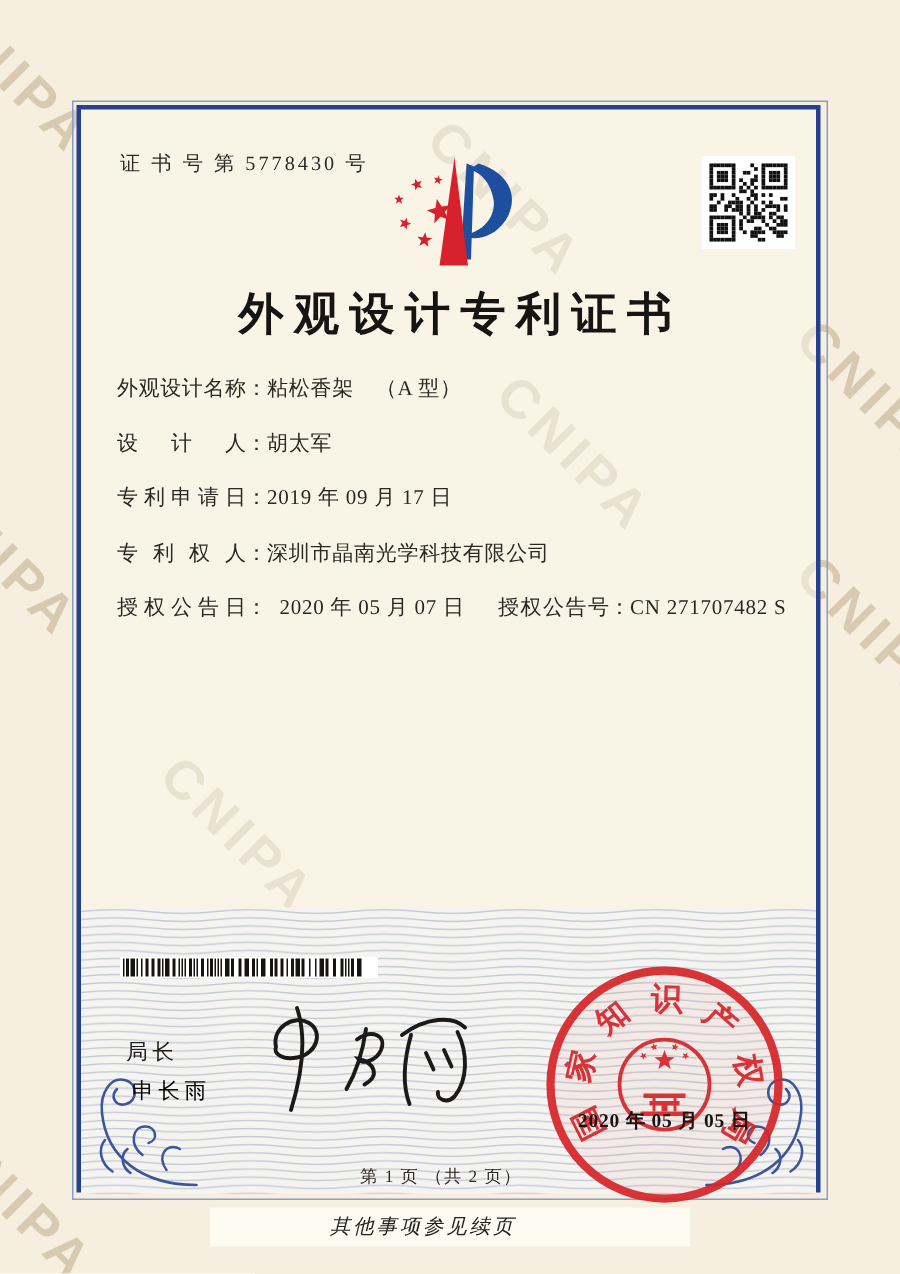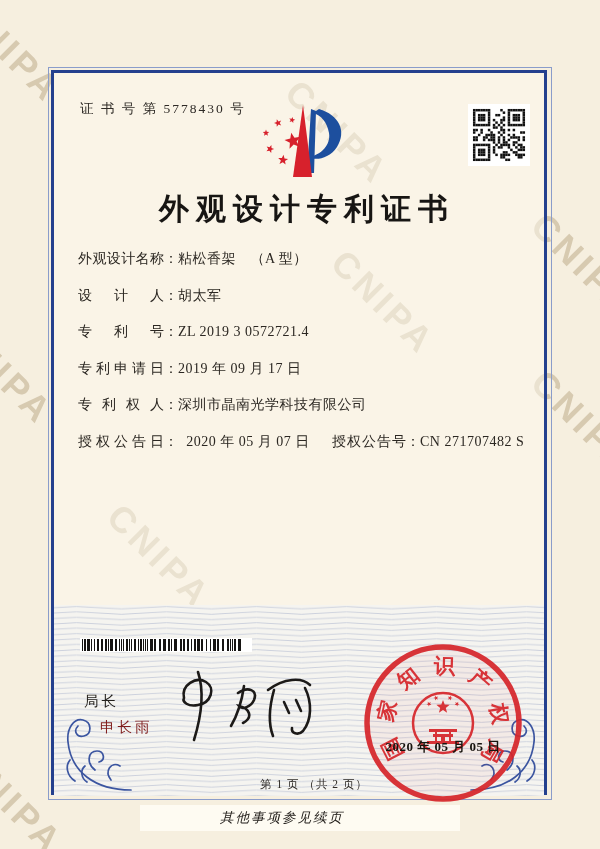--- a/index.html
+++ b/index.html
@@ -58,30 +58,30 @@
     font-style:italic; color:#24201c; text-align:justify;
   }
   #paragraphs p { margin:0; text-indent:2em; }
   #barcode {
     left:80px; top:638px; width:172px; height:14px; background:#fff;
     display:flex; align-items:stretch; padding:1px 2px; box-sizing:border-box;
   }
   .bar { height:100%; }
   #signer-title { left:84px; top:692px; font-size:14.5px; letter-spacing:3px;
     font-family:"Liberation Sans",sans-serif; color:#23201c; }
-  #signer-name  { left:100px; top:718px; font-size:14.5px; letter-spacing:3px;
-    font-family:Liberation Serif, serif; color:#7f1d1d; }
+  #signer-name  { left:88px; top:718px; font-size:14.5px; letter-spacing:3px;
+    font-family:Liberation Serif, serif; color:#000000; }
   #signature-box { left:170px; top:660px; width:170px; height:92px; }
   #seal-box { left:357px; top:637px; width:172px; height:172px; z-index:6; opacity:0.93; }
   #seal-date {
     left:357px; top:738px; width:172px; text-align:center; z-index:7;
     font-size:13px; font-weight:700; color:#17140f; letter-spacing:0.5px;
   }
   #page-info {
-    left:64px; top:777px; width:500px; text-align:center; z-index:5;
+    left:44px; top:777px; width:500px; text-align:center; z-index:5;
     font-size:11.5px; color:#2e2a26; letter-spacing:1px;
   }
   #footer-strip {
     position:absolute; left:140px; top:805px; width:320px; height:26px;
     background:rgba(255,253,246,0.85); z-index:3;
   }
   #footer-note {
     left:0; top:809px; width:564px; text-align:center; z-index:4;
     font-size:13.5px; font-style:italic; letter-spacing:2px; color:#24201c;
   }
@@ -367,23 +367,20 @@
   <div id="doc-title" class="content">外观设计专利证书</div>
 
   <div id="fields" class="content">
     <div class="frow">
       <span class="flabel">外观设计名称</span><span class="fcolon">：</span><span class="fvalue">粘松香架　（A 型）</span>
     </div>
     <div class="frow">
       <span class="flabel">设计人</span><span class="fcolon">：</span><span class="fvalue">胡太军</span>
     </div>
     <div class="frow">
-      <span class="flabel">专利号</span><span class="fcolon">：</span><span class="fvalue">ZL 2019 3 0572721.4</span>
-    </div>
-    <div class="frow">
       <span class="flabel">专利申请日</span><span class="fcolon">：</span><span class="fvalue">2019 年 09 月 17 日</span>
     </div>
     <div class="frow">
       <span class="flabel">专利权人</span><span class="fcolon">：</span><span class="fvalue">深圳市晶南光学科技有限公司</span>
     </div>
     <div class="frow">
       <span class="flabel">授权公告日</span><span class="fcolon">：</span><span class="fvalue" style="display:inline-block;width:140px;">2020 年 05 月 07 日</span><span class="grant-pair2"><span class="flabel">授权公告号</span><span class="fcolon">：</span><span class="fvalue">CN 271707482 S</span></span>
     </div>
   </div>
 

